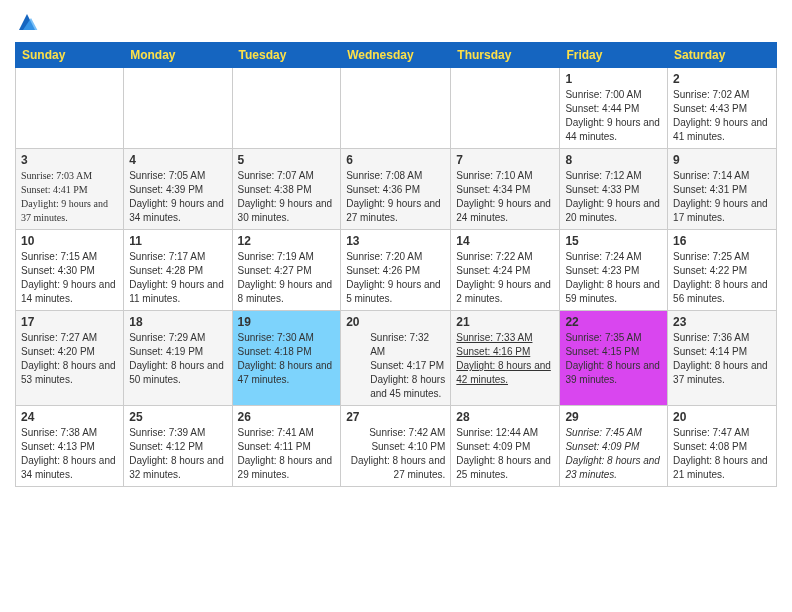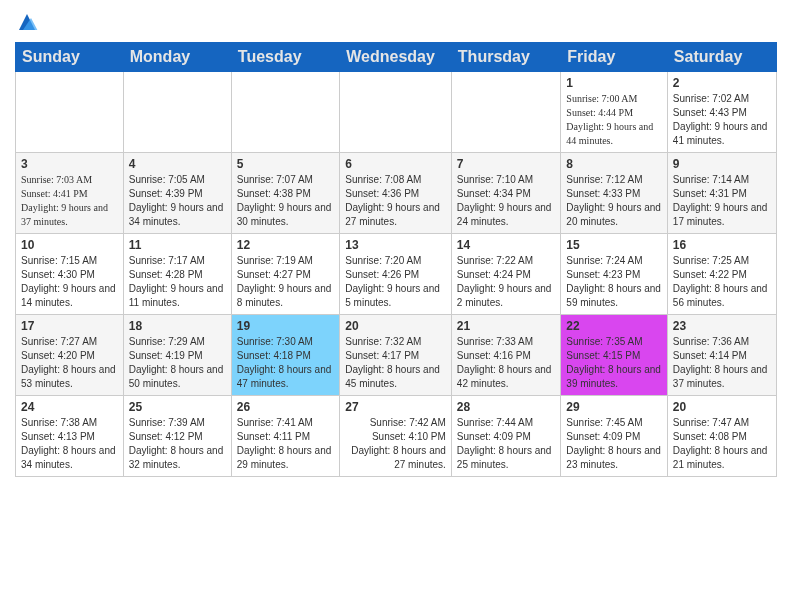--- a/index.html
+++ b/index.html
@@ -43,22 +43,22 @@
     .location {
       font-size: 14px;
       color: #555;
     }
     .calendar {
       width: 100%;
       border-collapse: collapse;
     }
     .calendar th {
       background: #1565c0;
-      color: #e5e5e5;
-      font-size: 16px;
+      color: #fde047;
+      font-size: 12px;
       font-weight: bold;
       padding: 5px 6px;
       text-align: left;
       border: 1px solid #1565c0;
     }
     .calendar td {
       width: 113px;
       vertical-align: top;
       padding: 4px 5px;
       border: 1px solid #ccc;
@@ -117,21 +117,21 @@
   </thead>
   <tbody id="calendar-body">
   <tr>
         <td class="empty-cell"></td>
         <td class="empty-cell"></td>
         <td class="empty-cell"></td>
         <td class="empty-cell"></td>
         <td class="empty-cell"></td>
         <td>
           <span class="day-number">1</span>
-          <div class="day-info" style="white-space: pre-line; font-family: Liberation Serif, serif;">Sunrise: 7:00 AM
+          <div class="day-info" style="white-space: pre-line;">Sunrise: 7:00 AM
 Sunset: 4:44 PM
 Daylight: 9 hours and 44 minutes.</div>
         </td>
         <td>
           <span class="day-number">2</span>
           <div class="day-info" style="white-space: pre-line;">Sunrise: 7:02 AM
 Sunset: 4:43 PM
 Daylight: 9 hours and 41 minutes.</div>
         </td>
       </tr>
@@ -237,27 +237,27 @@
 Daylight: 8 hours and 50 minutes.</div>
         </td>
         <td style="background: #7dd3fc;">
           <span class="day-number">19</span>
           <div class="day-info" style="white-space: pre-line;">Sunrise: 7:30 AM
 Sunset: 4:18 PM
 Daylight: 8 hours and 47 minutes.</div>
         </td>
         <td style="background: rgb(245, 245, 245);">
           <span class="day-number">20</span>
-          <div class="day-info" style="white-space: pre-line;">Sunrise: 7:32 AM
+          <div class="day-info" style="white-space: pre-line; margin-left: 24px;">Sunrise: 7:32 AM
 Sunset: 4:17 PM
 Daylight: 8 hours and 45 minutes.</div>
         </td>
         <td style="background: rgb(245, 245, 245);">
           <span class="day-number">21</span>
-          <div class="day-info" style="white-space: pre-line;">Sunrise: 7:33 AM
+          <div class="day-info" style="white-space: pre-line; text-decoration: underline;">Sunrise: 7:33 AM
 Sunset: 4:16 PM
 Daylight: 8 hours and 42 minutes.</div>
         </td>
         <td style="background: #d946ef;">
           <span class="day-number">22</span>
           <div class="day-info" style="white-space: pre-line;">Sunrise: 7:35 AM
 Sunset: 4:15 PM
 Daylight: 8 hours and 39 minutes.</div>
         </td>
         <td style="background: rgb(245, 245, 245);">
@@ -287,27 +287,27 @@
 Daylight: 8 hours and 29 minutes.</div>
         </td>
         <td>
           <span class="day-number">27</span>
           <div class="day-info" style="white-space: pre-line; text-align: right;">Sunrise: 7:42 AM
 Sunset: 4:10 PM
 Daylight: 8 hours and 27 minutes.</div>
         </td>
         <td>
           <span class="day-number">28</span>
-          <div class="day-info" style="white-space: pre-line;">Sunrise: 7:44 AM
+          <div class="day-info" style="white-space: pre-line;">Sunrise: 12:44 AM
 Sunset: 4:09 PM
 Daylight: 8 hours and 25 minutes.</div>
         </td>
         <td>
           <span class="day-number">29</span>
-          <div class="day-info" style="white-space: pre-line;">Sunrise: 7:45 AM
+          <div class="day-info" style="white-space: pre-line; font-style: italic;">Sunrise: 7:45 AM
 Sunset: 4:09 PM
 Daylight: 8 hours and 23 minutes.</div>
         </td>
         <td>
           <span class="day-number">20</span>
           <div class="day-info" style="white-space: pre-line;">Sunrise: 7:47 AM
 Sunset: 4:08 PM
 Daylight: 8 hours and 21 minutes.</div>
         </td>
       </tr>

